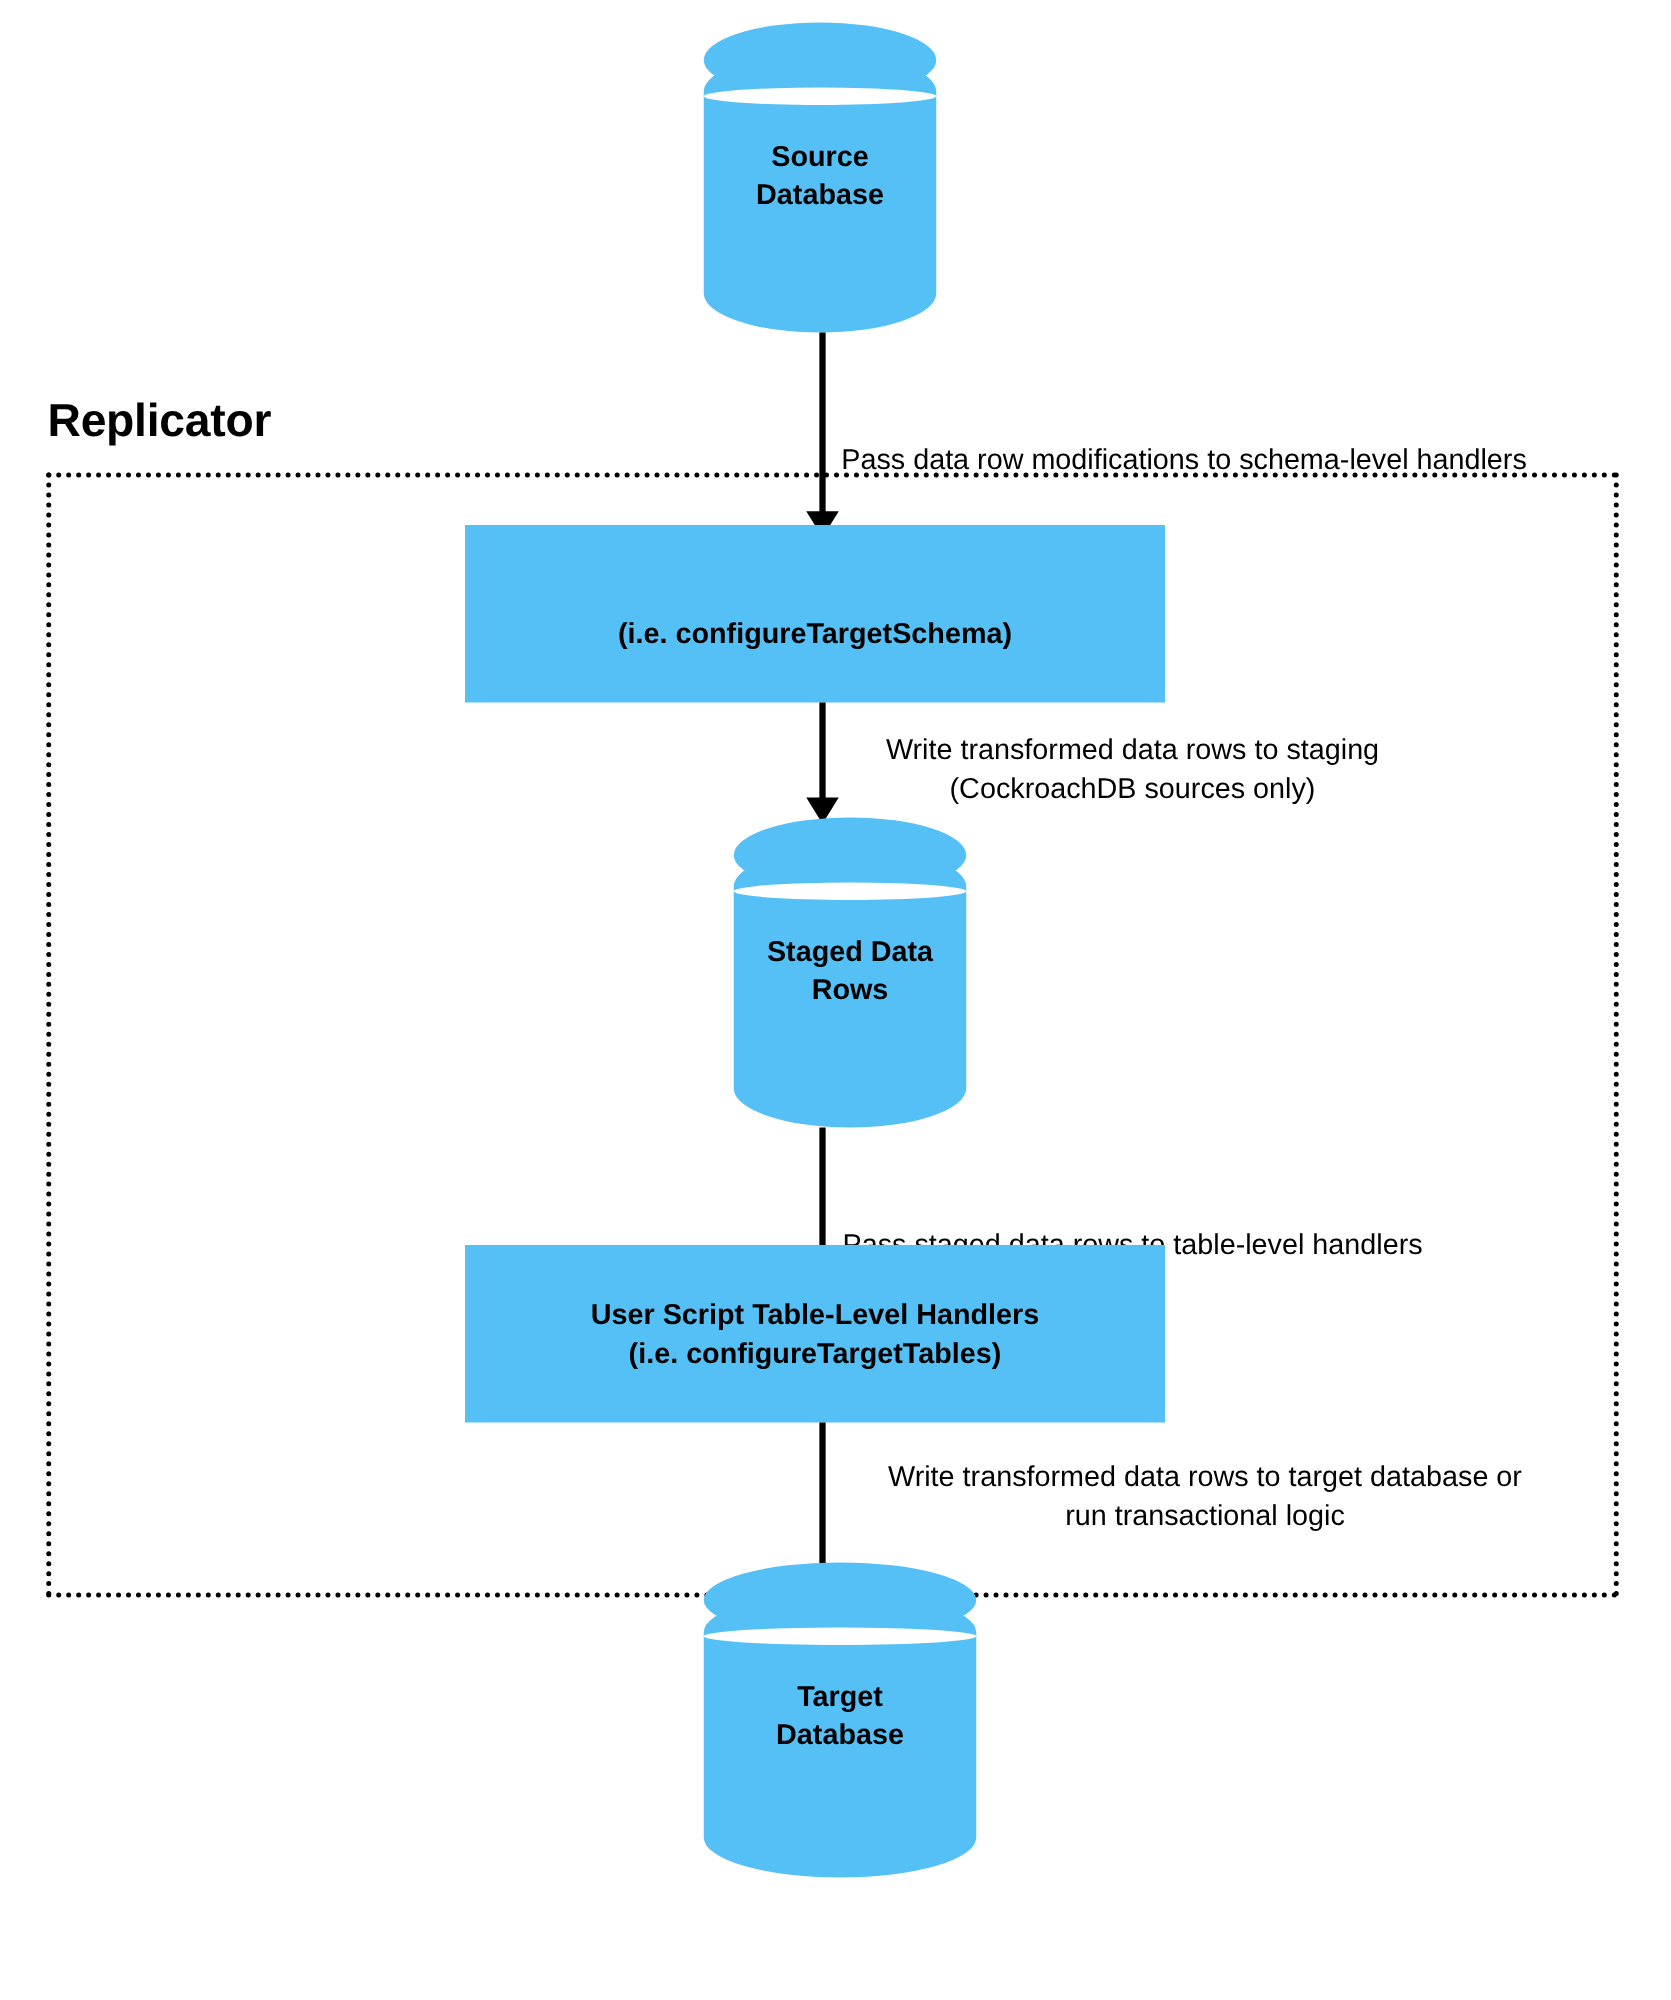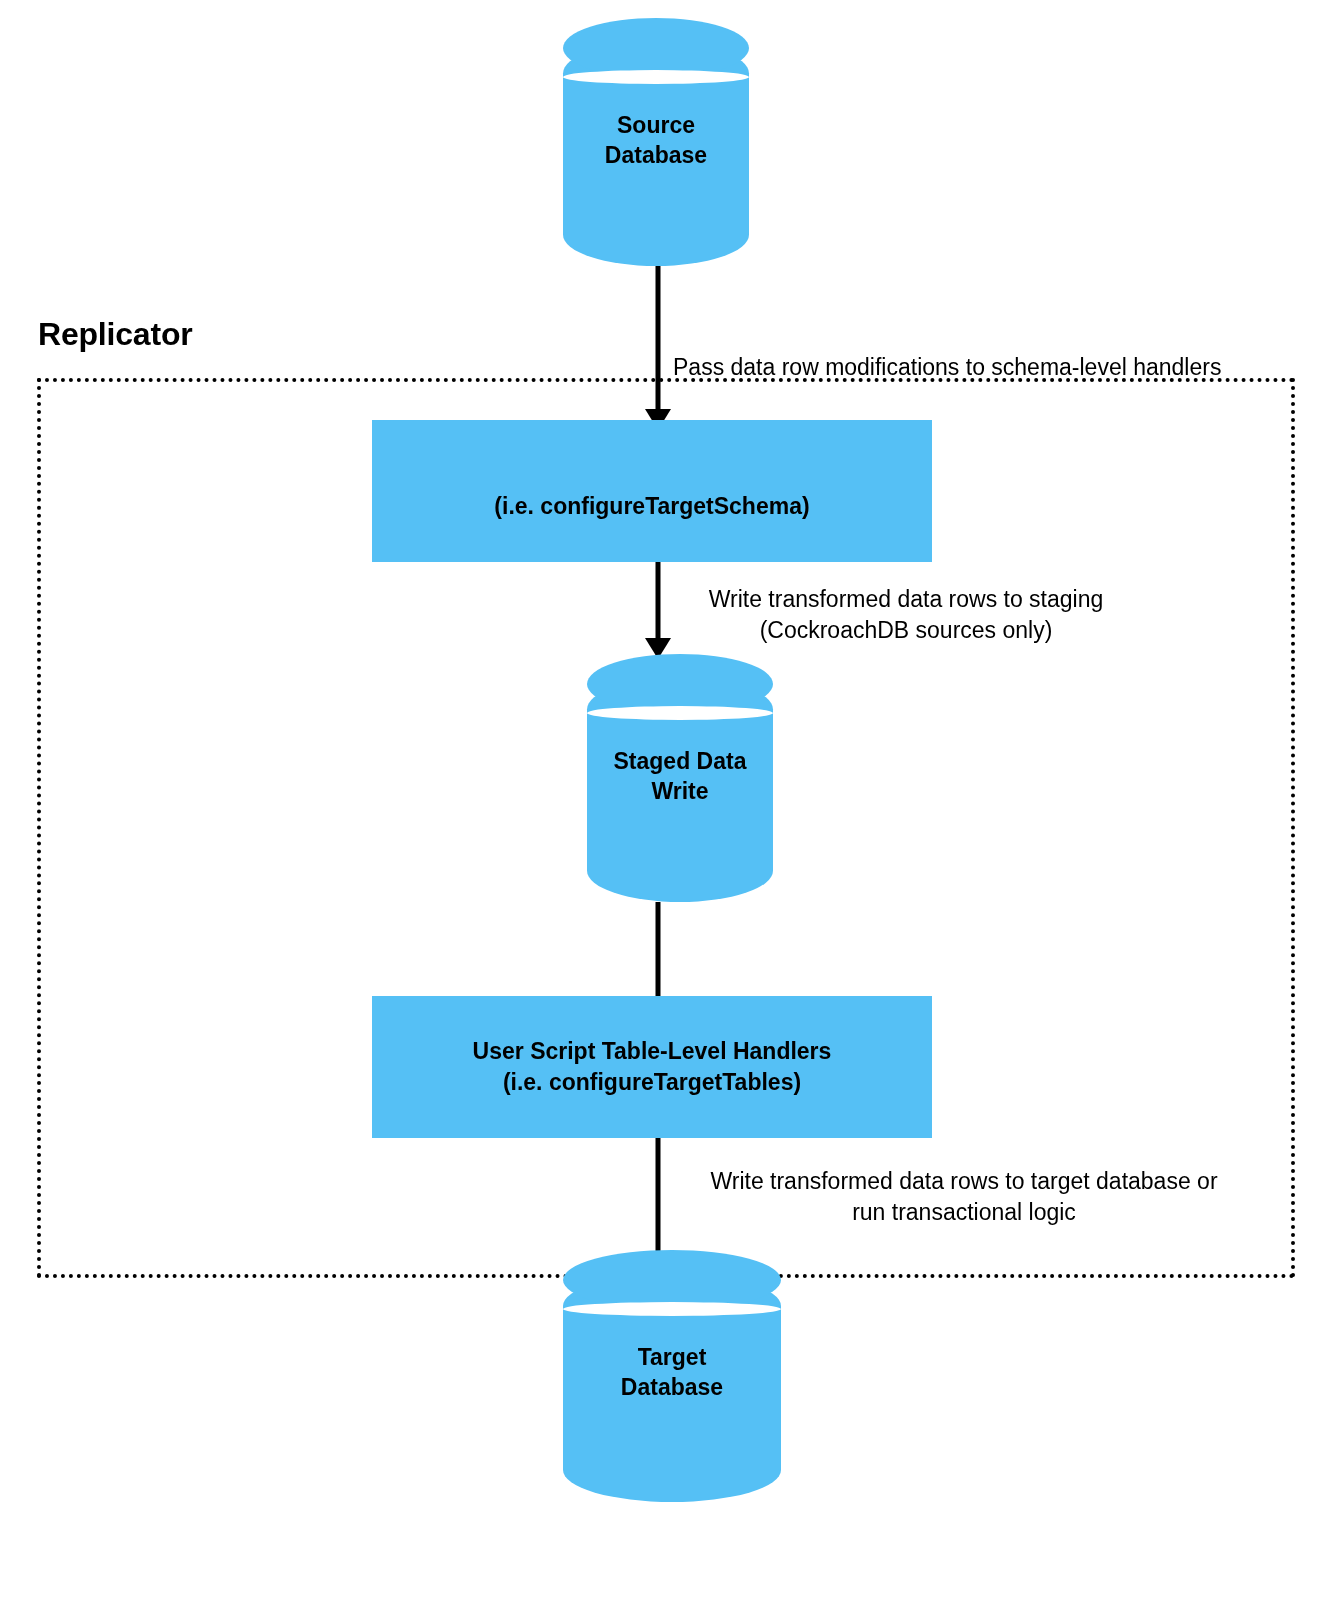--- a/index.html
+++ b/index.html
@@ -15,21 +15,21 @@
   .replicator-box{
     position:absolute;
     left:37px; top:378px;
     width:1258px; height:900px;
     border:4px dotted #000000;
     background:transparent;
   }
   .replicator-label{
     position:absolute;
     left:38px; top:316px;
-    font-size:32px;
+    font-size:37px;
     font-weight:bold;
     color:#000000;
     letter-spacing:-0.2px;
     white-space:nowrap;
   }
 
   
   .cyl{ position:absolute; }
   .cyl .body{
     position:absolute; left:0; right:0;
@@ -134,27 +134,28 @@
     <div class="shaft" style="height:78px;"></div>
     <div class="head" style="top:76px;"></div>
   </div>
   <div class="elabel center" style="left:676px; top:584px; width:460px;">Write transformed data rows to staging
 (CockroachDB sources only)</div>
 
   <div class="cyl" style="--blue:#55c0f5; left:563px; top:654px; width:186px; height:248px;margin-left:24px;">
     <div class="body" style="top:24px; height:224px;"></div>
     <div class="top" style="height:60px;"></div>
     <div class="gap" style="top:52px; height:14px;"></div>
-    <div class="label" style="top:92px;"><span>Staged Data</span><br><span>Write</span></div>
+    <div class="label" style="top:92px;"><span>Staged Data</span><br><span>Rows</span></div>
   </div>
 
   <div class="arrow" style="left:645px; top:902px; width:26px; height:116px;">
     <div class="shaft" style="height:96px;"></div>
     <div class="head" style="top:94px;"></div>
   </div>
+  <div class="elabel left" style="left:674px; top:932px; width:560px;">Pass staged data rows to table-level handlers</div>
 
   <div class="pbox" style="--blue:#55c0f5; left:372px; top:996px; width:560px; height:142px;">
     <div class="ptext"><span>User Script Table-Level Handlers</span><br><span>(i.e. configureTargetTables)</span></div>
   </div>
 
   <div class="arrow" style="left:645px; top:1138px; width:26px; height:190px;">
     <div class="shaft" style="height:171px;"></div>
     <div class="head" style="top:169px;"></div>
   </div>
   <div class="elabel center" style="left:674px; top:1166px; width:580px;">Write transformed data rows to target database or

